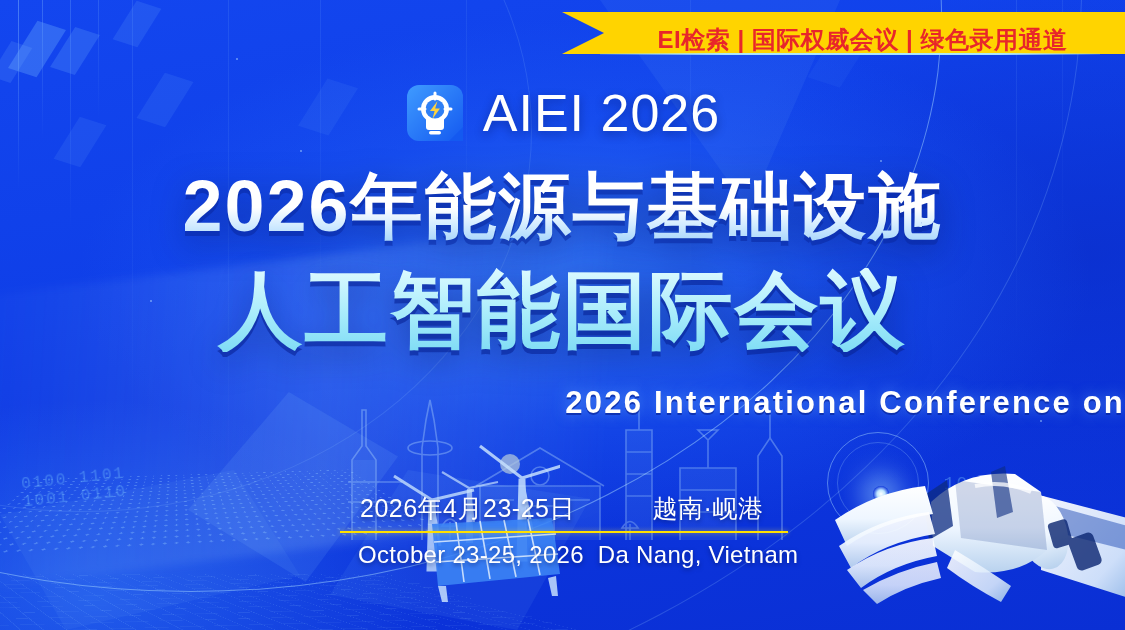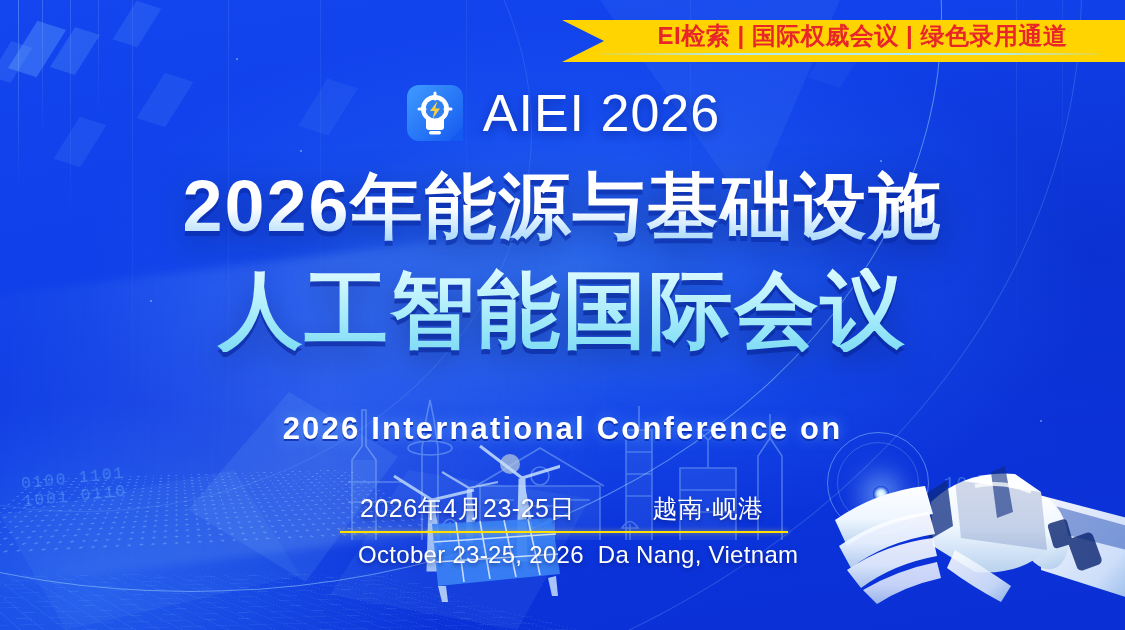--- a/index.html
+++ b/index.html
@@ -70,24 +70,24 @@
     border:1px solid rgba(170,220,255,.45);}
   .glowring.r2{right:206px;bottom:106px;width:80px;height:80px;border-color:rgba(170,220,255,.25);}
 
   .binary{
     position:absolute;font-family:"Liberation Mono","DejaVu Sans Mono",monospace;
     color:rgba(120,200,255,.38);letter-spacing:2px;user-select:none;white-space:pre;
   }
 
   
   #ribbon{
-    position:absolute;left:562px;top:20px;width:563px;height:44px;
+    position:absolute;left:562px;top:12px;width:563px;height:44px;
     background:#ffd400;
     clip-path:polygon(0 0, 563px 0, 563px 42px, 0 42px, 42px 21px);
-    display:flex;align-items:flex-start;justify-content:center;
+    display:flex;align-items:flex-end;justify-content:center;
   }
   #ribbon .rtext{
     color:#e8262a;font-size:24px;font-weight:bold;letter-spacing:.5px;
     padding-left:38px;white-space:nowrap;
   }
   #ribbonline{
     position:absolute;left:600px;top:53px;width:500px;height:2px;
     background:linear-gradient(90deg,rgba(140,220,255,.15),rgba(175,235,255,.95) 25%,rgba(175,235,255,.95) 80%,rgba(140,220,255,.15));
   }
 
@@ -112,21 +112,21 @@
     filter:drop-shadow(0 5px 0 rgba(10,40,160,.55)) drop-shadow(0 9px 18px rgba(4,20,90,.45));
   }
   #cnline2{
     top:268px;font-size:84px;line-height:1.0;color:#a8ecfb;
     background:linear-gradient(180deg,#ddfaff 0%,#a8ecfb 55%,#7fdcf5 100%);
     -webkit-background-clip:text;background-clip:text;color:transparent;
     filter:drop-shadow(0 5px 0 rgba(8,35,150,.60)) drop-shadow(0 9px 16px rgba(4,20,90,.40));
   }
 
   
-  #enwrap{position:absolute;left:0;right:0;top:383px;text-align:center;margin-top:26px;}
+  #enwrap{position:absolute;left:0;right:0;top:383px;text-align:right;}
   #enwrap .en{
     font-size:31px;font-weight:bold;color:#ffffff;letter-spacing:2.2px;white-space:nowrap;
     line-height:1.26;
     text-shadow:0 2px 0 rgba(10,40,160,.75), 0 0 14px rgba(120,190,255,.55);
   }
 
   
   #meta{position:absolute;left:340px;top:492px;width:448px;}
   #meta .row{display:flex;align-items:baseline;}
   #meta .cn{

